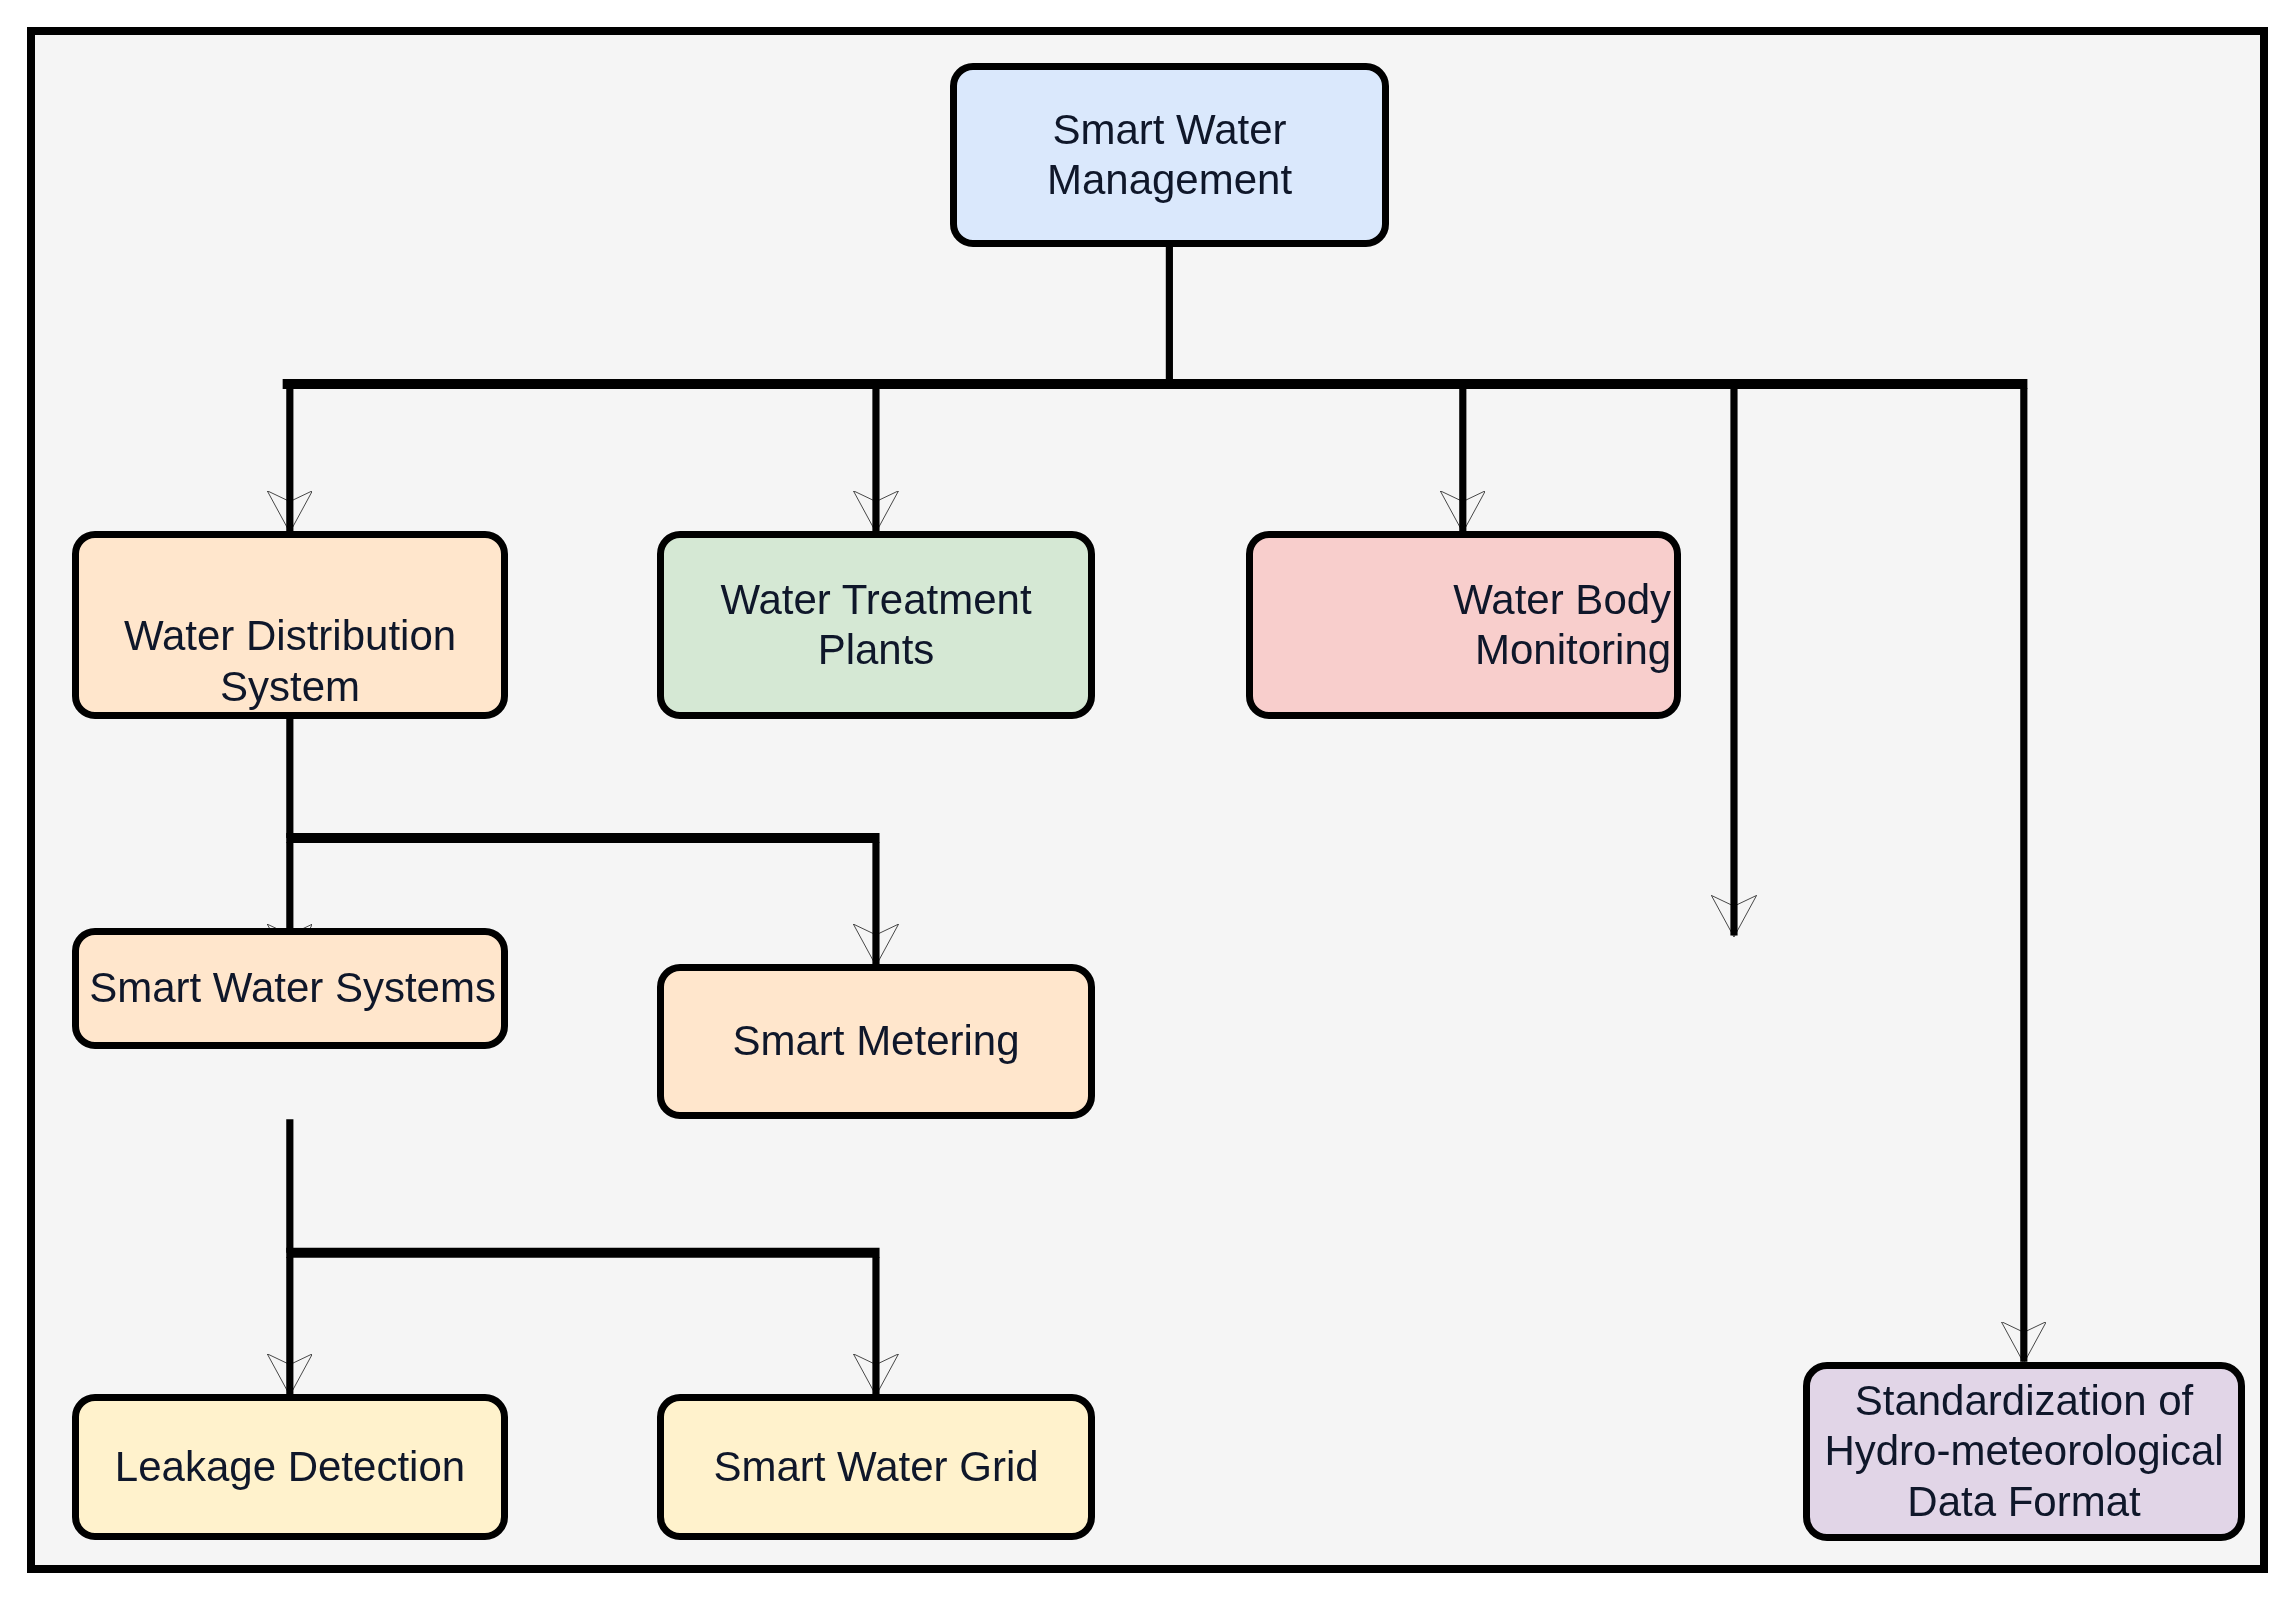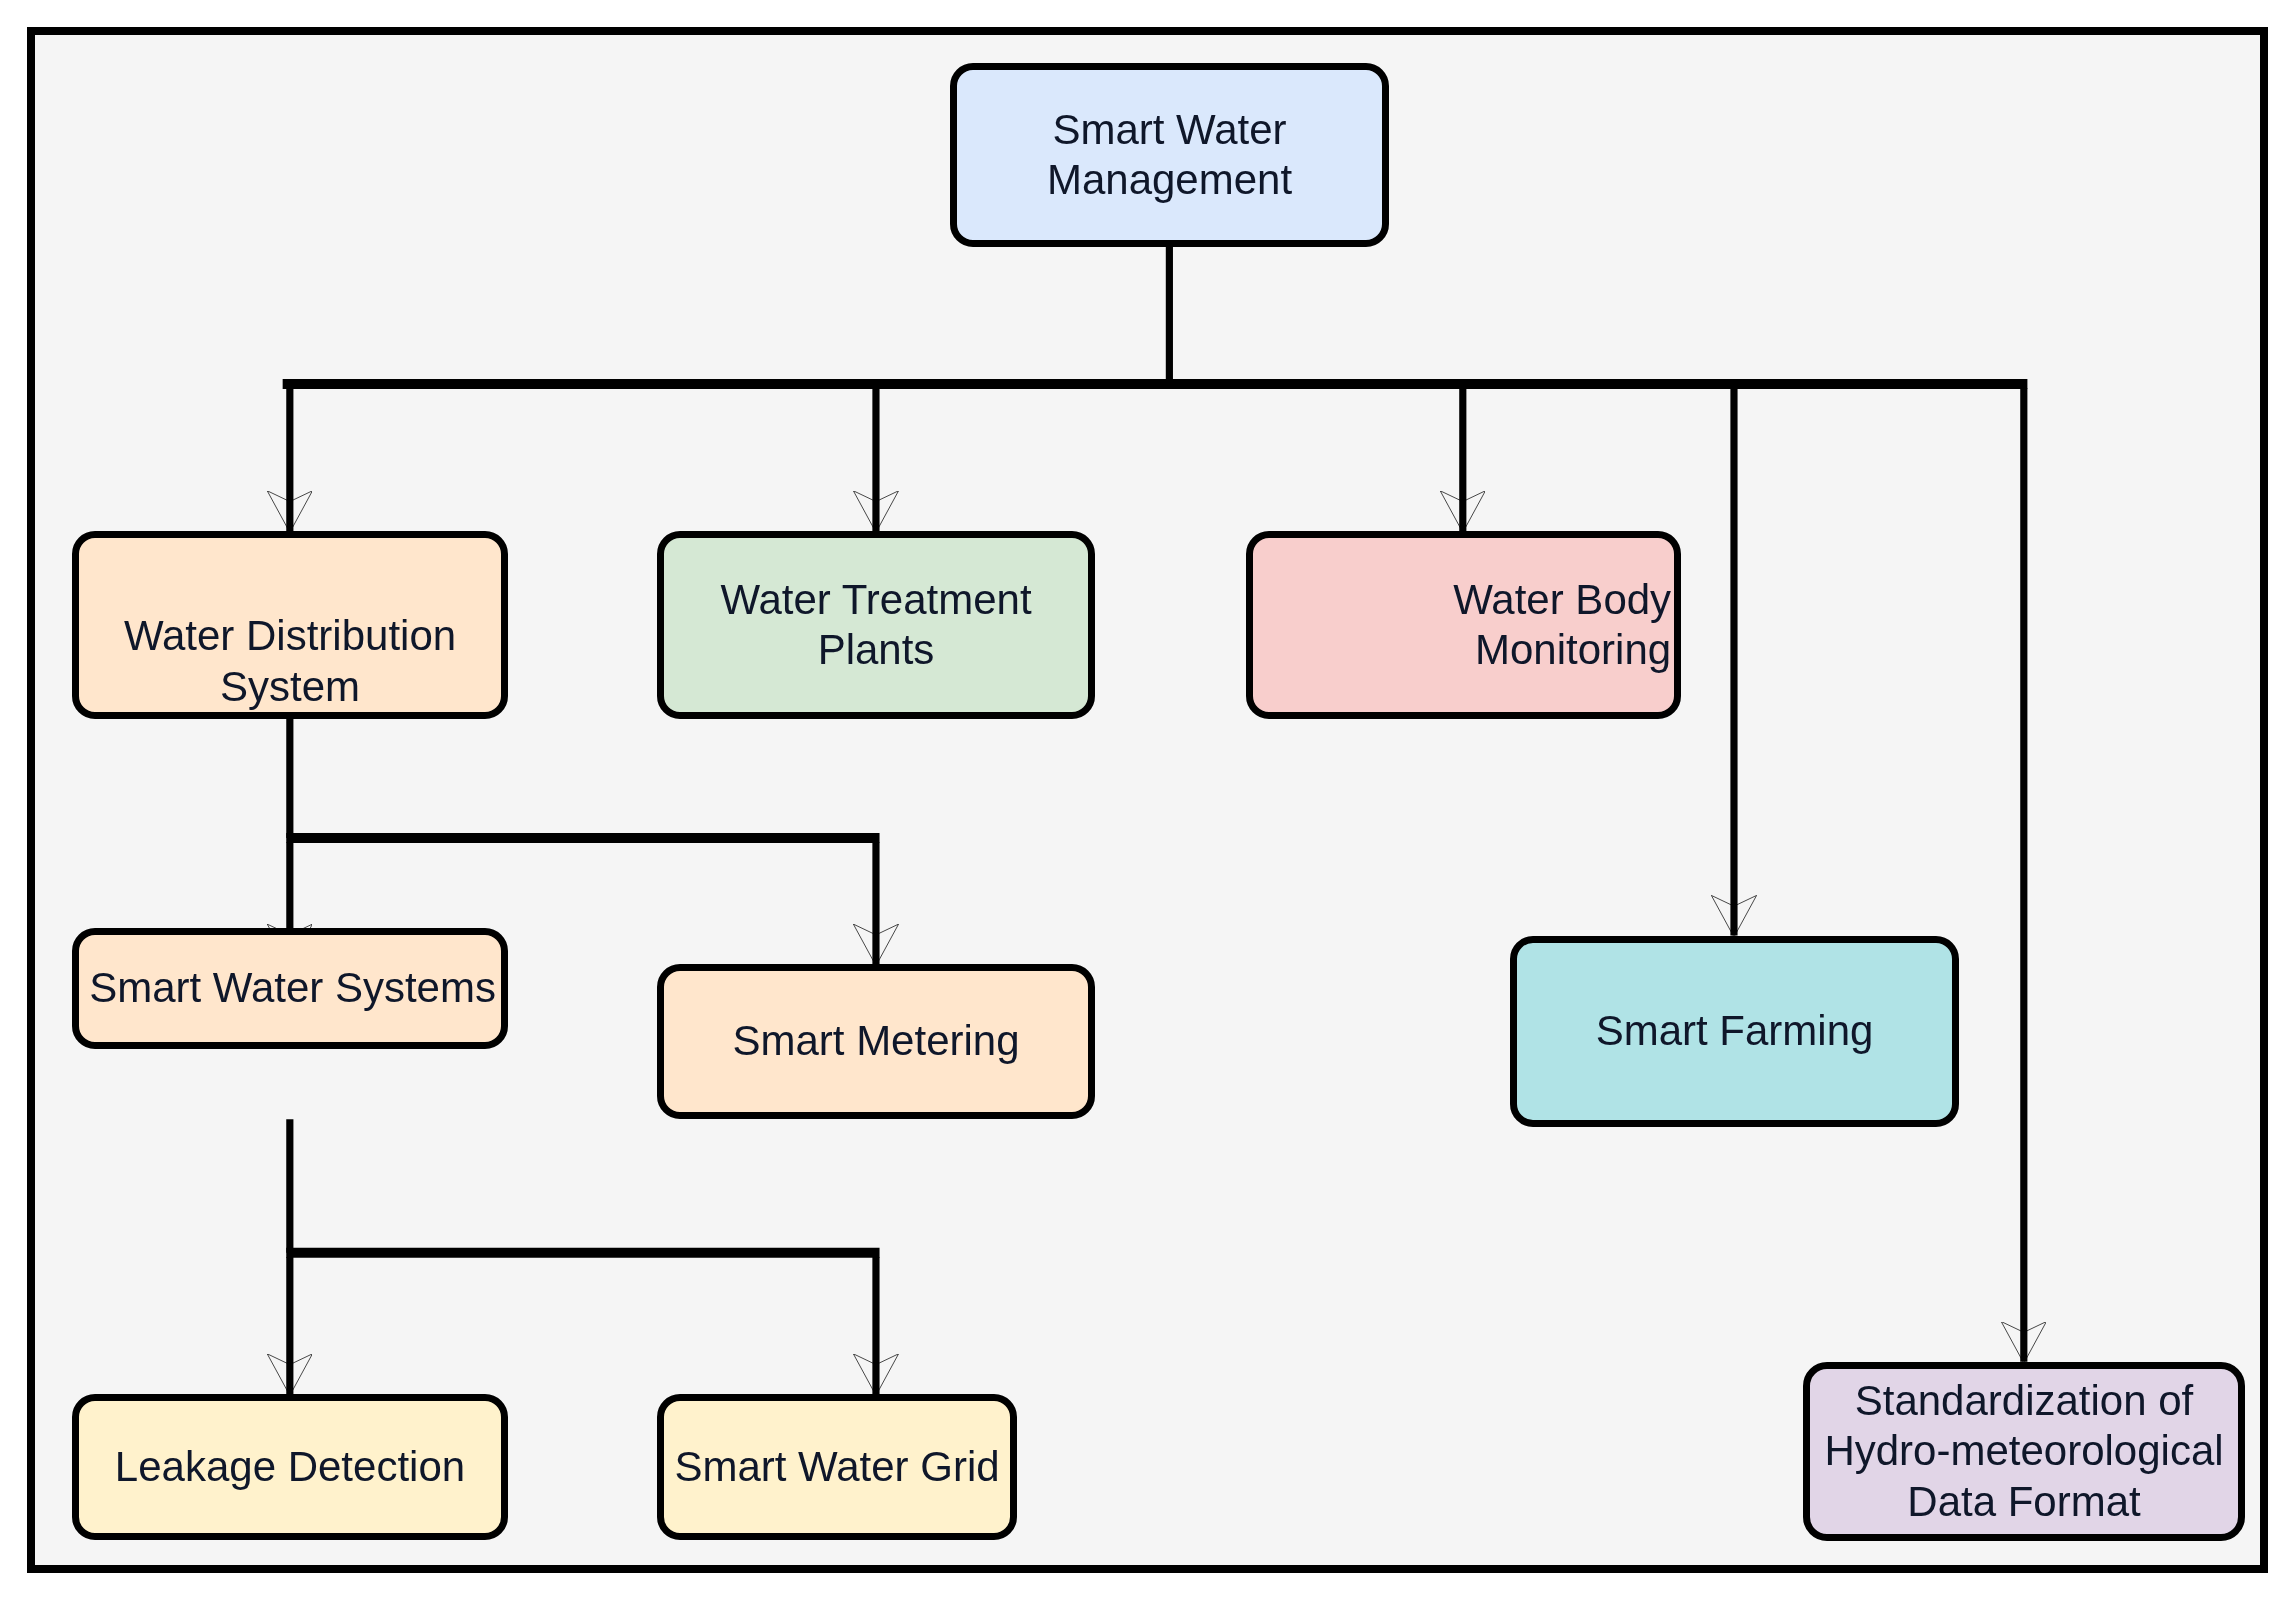--- a/index.html
+++ b/index.html
@@ -41,21 +41,21 @@
   
   .n-swm      { left:950px; top:63px;   width:439px; height:184px; }
   .n-wds      { left:72px;  top:531px;  width:436px; height:188px;align-items:flex-end; }
   .n-wtp      { left:657px;  top:531px;  width:438px; height:188px; }
   .n-wbm      { left:1246px; top:531px;  width:435px; height:188px;text-align:right; }
   .n-farming  { left:1510px; top:936px; width:449px; height:191px; }
   .n-standard { left:1803px; top:1362px; width:442px; height:179px; }
   .n-sws      { left:72px;  top:928px; width:436px; height:121px;padding-left:8px; }
   .n-sm       { left:657px;  top:964px; width:438px; height:155px; }
   .n-ld       { left:72px;  top:1394px; width:436px; height:146px; }
-  .n-swg      { left:657px;  top:1394px; width:360px; height:146px; }
+  .n-swg      { left:657px;  top:1394px; width:438px; height:146px; }
 </style>
 </head>
 <body>
 
 <div class="canvas">
 
   <div class="frame"></div>
 
   <svg class="edges" viewBox="0 0 3199 2230" xmlns="http://www.w3.org/2000/svg">
     <defs>
@@ -92,23 +92,20 @@
   </div>
 
   <div class="node n-wtp" style="background-color: rgb(213, 232, 212);">
     <span class="label">Water Treatment Plants</span>
   </div>
 
   <div class="node n-wbm" style="background-color: rgb(248, 206, 204);">
     <span class="label">Water Body Monitoring</span>
   </div>
 
-  <div class="node n-farming" style="background-color: rgb(176, 227, 230);">
-    <span class="label">Smart Farming</span>
-  </div>
 
   <div class="node n-standard" style="background-color: rgb(225, 213, 231); border-radius: 24px;">
     <span class="label">Standardization of Hydro-meteorological Data Format</span>
   </div>
 
   <div class="node n-sws" style="background-color: rgb(255, 230, 204);">
     <span class="label">Smart Water Systems</span>
   </div>
 
   <div class="node n-sm" style="background-color: rgb(255, 230, 204);">

